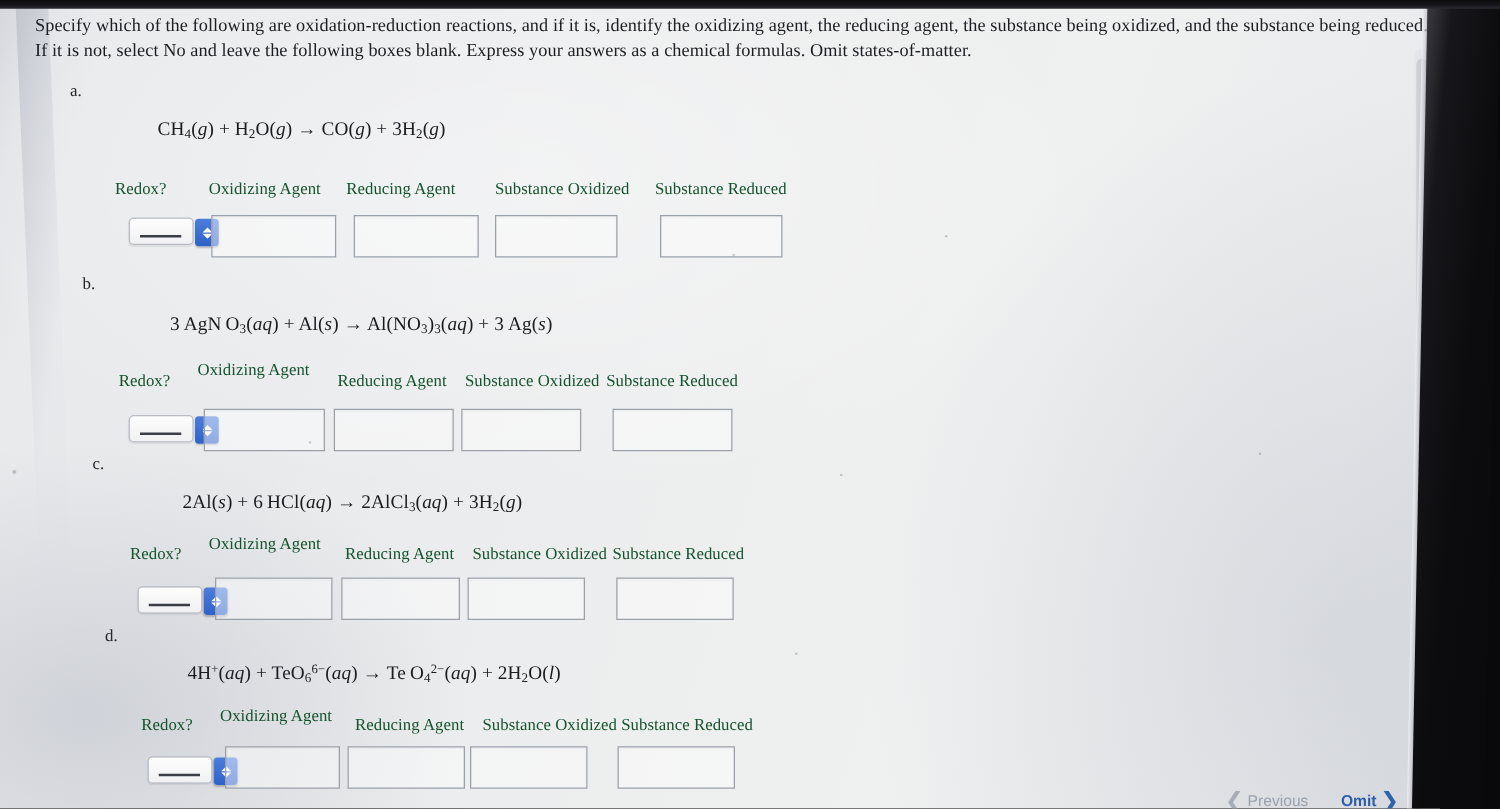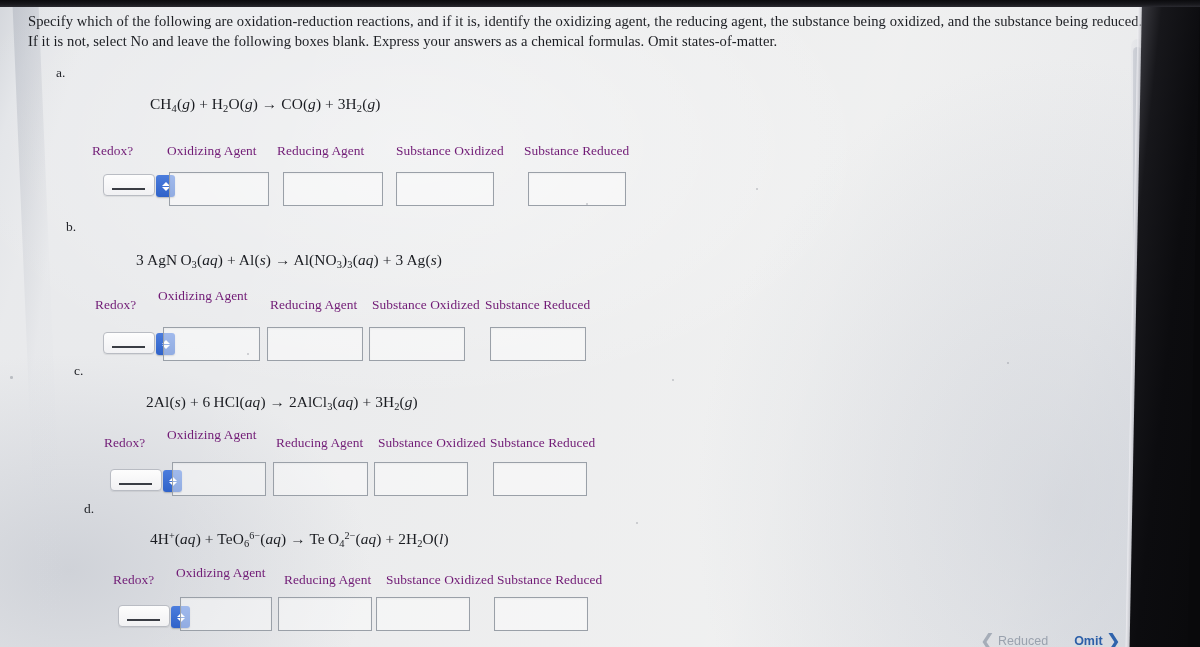--- a/index.html
+++ b/index.html
@@ -113,21 +113,21 @@
     letter-spacing: 0.1px;
   }
   .equation i { font-style: italic; }
   sub { font-size: 0.68em; vertical-align: -0.26em; }
   sup { font-size: 0.66em; vertical-align: 0.50em; }
 
   .labels { position: absolute; white-space: nowrap; }
   .lbl {
     position: absolute;
     font-size: 13.4px;
-    color: #701a75;
+    color: #14532d;
     white-space: nowrap;
     letter-spacing: 0.05px;
   }
 
   
   .ctrl-row { position: absolute; }
 
   .select-box {
     position: absolute;
     width: 52px; height: 22px;
@@ -222,21 +222,21 @@
   <div class="screen">
     <div class="seam-left"></div>
 
     <div class="content">
 
       <div class="instructions">Specify which of the following are oxidation-reduction reactions, and if it is, identify the oxidizing agent, the reducing agent, the substance being oxidized, and the substance being reduced. If it is not, select No and leave the following boxes blank. Express your answers as a chemical formulas. Omit states-of-matter.</div>
 
       <div class="problem">
         <div class="p-letter" style="left:56px; top:60px;">a.</div>
 
-        <div class="equation" style="left:126px; top:90px;margin-left:24px;">
+        <div class="equation" style="left:126px; top:90px;">
           CH<sub>4</sub>(<i>g</i>) + H<sub>2</sub>O(<i>g</i>) → CO(<i>g</i>) + 3H<sub>2</sub>(<i>g</i>)
         </div>
 
         <div class="labels" style="left:0; top:0;">
           <div class="lbl" style="left:92px; top:138px;">Redox?</div>
           <div class="lbl" style="left:167px; top:138px;">Oxidizing Agent</div>
           <div class="lbl" style="left:277px; top:138px;">Reducing Agent</div>
           <div class="lbl" style="left:396px; top:138px;">Substance Oxidized</div>
           <div class="lbl" style="left:524px; top:138px;">Substance Reduced</div>
         </div>
@@ -342,21 +342,21 @@
           <div class="tbox" style="left:180px; top:592px; width:92px;"></div>
           <div class="tbox" style="left:278px; top:592px; width:94px;"></div>
           <div class="tbox" style="left:376px; top:592px; width:94px;"></div>
           <div class="tbox" style="left:494px; top:592px; width:94px;"></div>
         </div>
       </div>
 
       <div class="nav">
         <span class="nav-prev">
           <span class="nav-chev">❮</span>
-          <span>Reduced</span>
+          <span>Previous</span>
         </span>
         <span class="nav-next">
           <span>Omit</span>
           <span class="nav-chev">❯</span>
         </span>
       </div>
 
       <div class="scrollbar">
         <div class="scroll-thumb"></div>
       </div>

